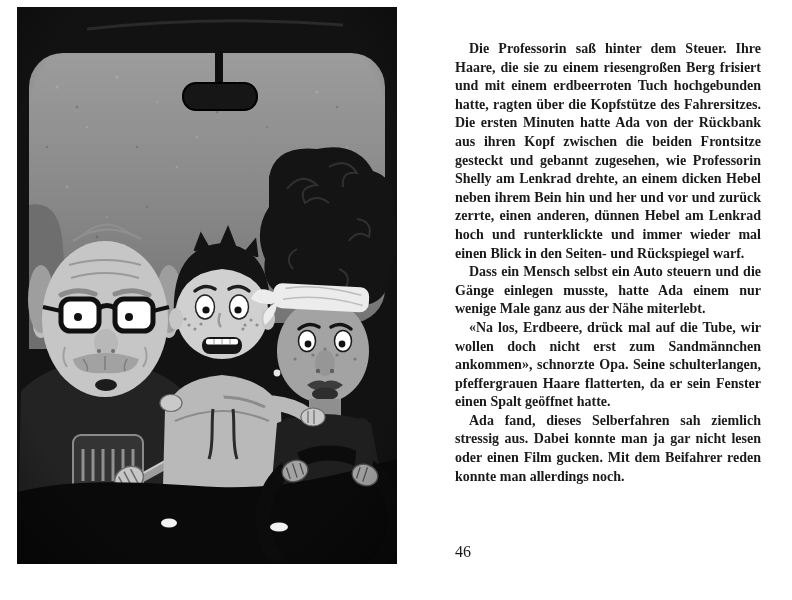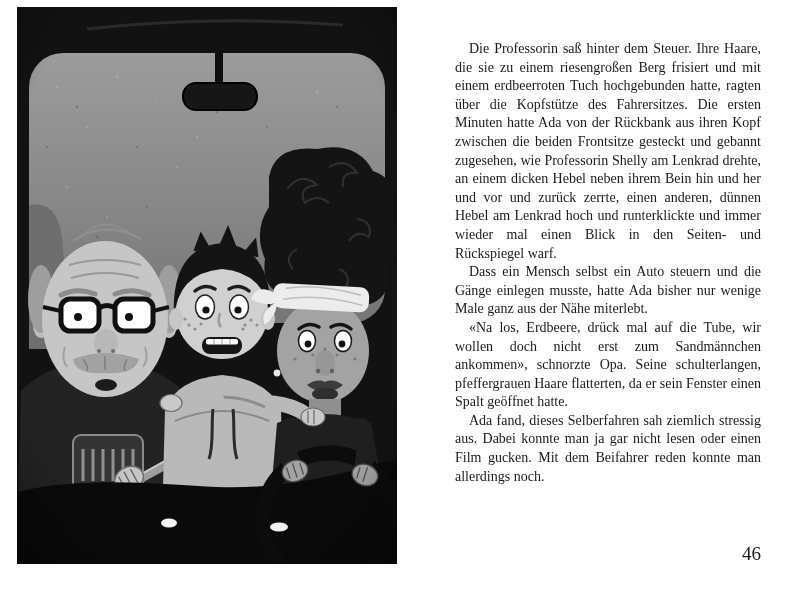--- a/index.html
+++ b/index.html
@@ -19,25 +19,25 @@
   .text-page {
     position:absolute; left:455px; top:40px; width:306px;
   }
   .text-page p {
     font-size:14px;
     line-height:18.6px;
     text-align:justify;
     hyphens:auto;
     -webkit-hyphens:auto;
   }
-  .text-page p.indent { text-indent:14px; }
+  .text-page p.indent { text-indent:14px;font-weight:bold; }
 
   .page-number {
     position:absolute; left:455px; top:543px; width:306px;
-    text-align:right; font-size:19px;
+    text-align:left; font-size:16px;
   }
 </style>
 </head>
 <body>
 
 <div class="spread">
 
   <div class="illustration">
     <svg viewBox="0 0 380 557" role="img" aria-label="Schwarz-weiße Illustration: drei Personen im Auto – ein alter Mann mit Brille und Schnurrbart, ein Junge mit Sommersprossen in der Mitte und eine Frau mit hochgetürmten Haaren und weißem Tuch am Lenkrad">
       <defs>
@@ -251,20 +251,20 @@
         <ellipse cx="152" cy="516" rx="8" ry="4.5" fill="#f2f2f2"></ellipse>
         <ellipse cx="262" cy="520" rx="9" ry="4.5" fill="#f2f2f2"></ellipse>
       </g>
 
       <rect width="380" height="557" fill="url(#vin)"></rect>
     </svg>
   </div>
 
   <div class="text-page" lang="de">
     <p class="indent">Die Professorin saß hinter dem Steuer. Ihre Haare, die sie zu einem riesengroßen Berg frisiert und mit einem erdbeerroten Tuch hochgebunden hatte, ragten über die Kopfstütze des Fahrersitzes. Die ersten Minuten hatte Ada von der Rückbank aus ihren Kopf zwischen die beiden Frontsitze gesteckt und gebannt zugesehen, wie Professorin Shelly am Lenkrad drehte, an einem dicken Hebel neben ihrem Bein hin und her und vor und zurück zerrte, einen anderen, dünnen Hebel am Lenkrad hoch und runterklickte und immer wieder mal einen Blick in den Seiten- und Rückspiegel warf.</p>
-    <p class="indent">Dass ein Mensch selbst ein Auto steuern und die Gänge einlegen musste, hatte Ada bisher nur wenige Male ganz aus der Nähe miterlebt.</p>
+    <p class="indent">Dass ein Mensch selbst ein Auto steuern und die Gänge einlegen musste, hatte Ada einem nur wenige Male ganz aus der Nähe miterlebt.</p>
     <p class="indent">«Na los, Erdbeere, drück mal auf die Tube, wir wollen doch nicht erst zum Sandmännchen ankommen», schnorzte Opa. Seine schulterlangen, pfeffergrauen Haare flatterten, da er sein Fenster einen Spalt geöffnet hatte.</p>
     <p class="indent">Ada fand, dieses Selberfahren sah ziemlich stressig aus. Dabei konnte man ja gar nicht lesen oder einen Film gucken. Mit dem Beifahrer reden konnte man allerdings noch.</p>
   </div>
 
   <div class="page-number">46</div>
 
 </div>
 
 </body></html>

